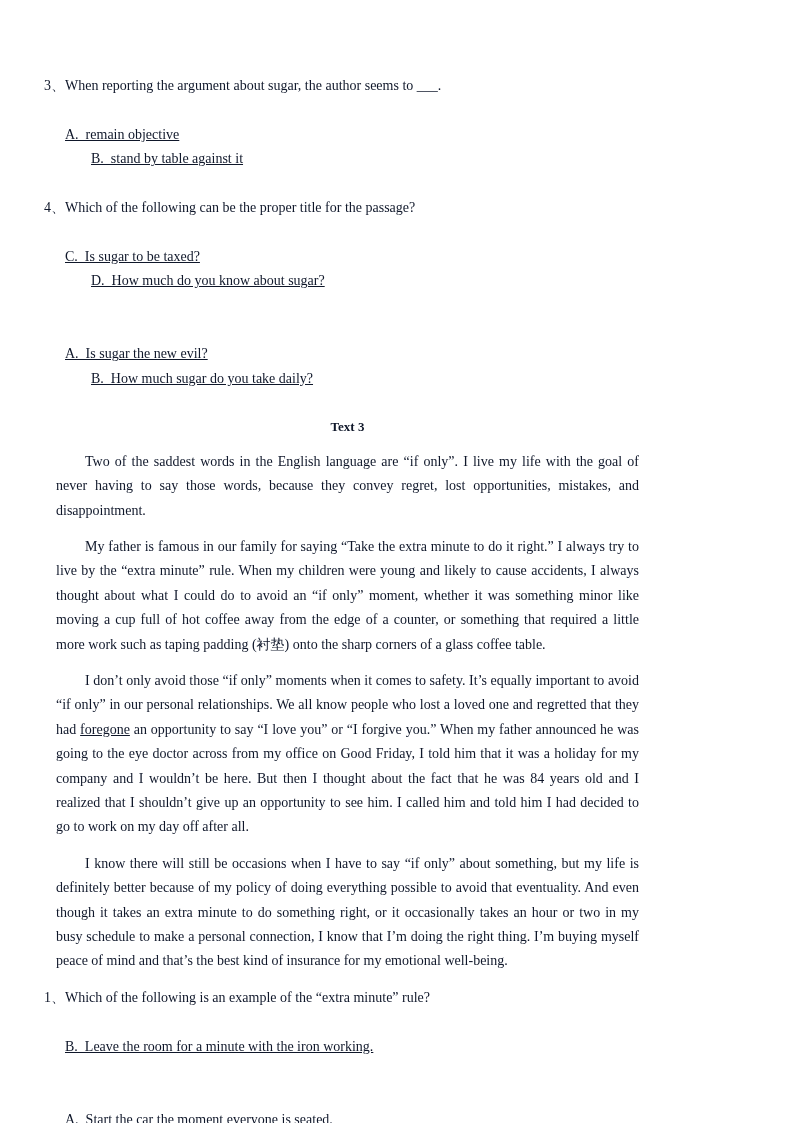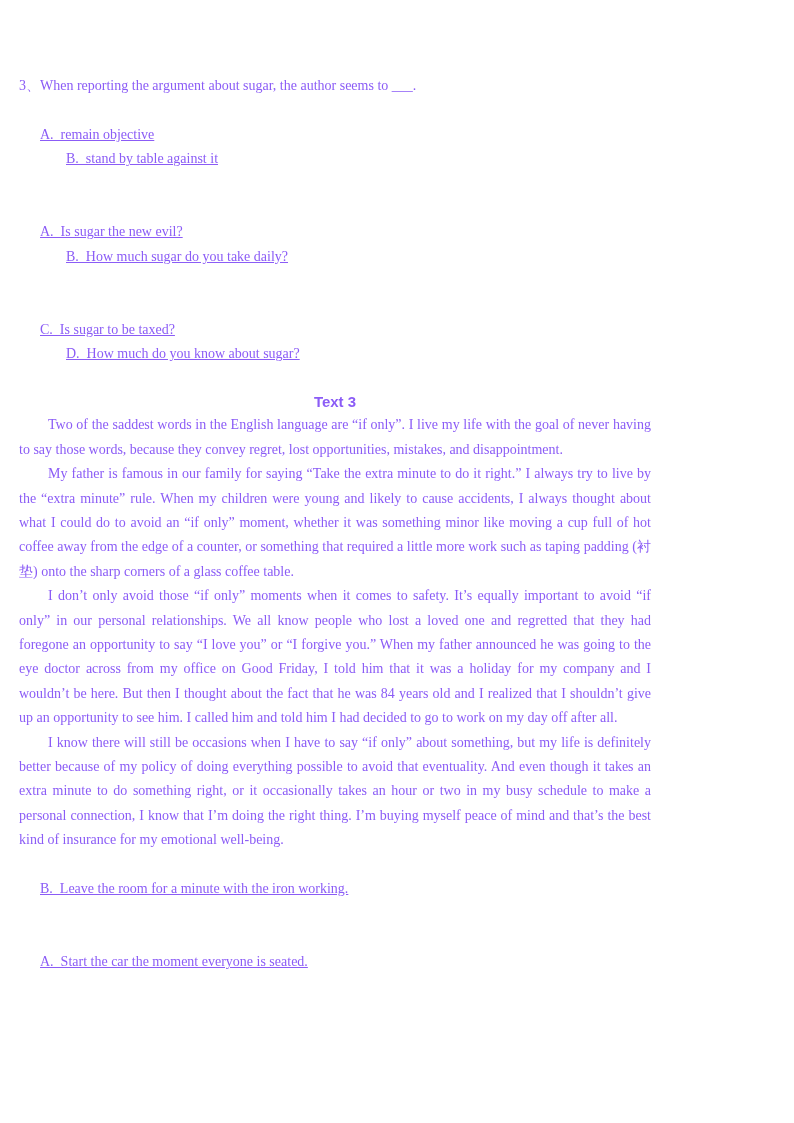--- a/index.html
+++ b/index.html
@@ -6,86 +6,89 @@
     margin: 0;
     padding: 0;
     background: #ffffff;
   }
   .page {
     position: relative;
     width: 688px;
     height: 1123px;
     box-sizing: border-box;
     background: #ffffff;
-    color: #8b5cf6;
+    color: #0f172a;
     font-family: "Liberation Serif", "DejaVu Serif", serif;
     font-size: 14px;
     line-height: 24.4px;
-    padding: 74px 37px 0 19px;
+    padding: 74px 37px 0 44px;
     overflow: hidden;
   }
   .qline {
     white-space: pre-wrap;
     text-align: left;
   }
   .optline .opt + .opt {
     margin-left: 26px;
   }
   .opt {
     white-space: pre-wrap;
     text-decoration: underline;
   }
   .para {
-    margin: 0;
+    margin: 12px;
     text-align: justify;
     text-indent: 29px;
   }
   .heading {
     text-align: center;
-    font-family: Liberation Sans, sans-serif;
+    font-family: Liberation Serif, serif;
     font-weight: bold;
-    font-size: 15px;
+    font-size: 13px;
     line-height: 22px;
     white-space: pre;
   }
   .u {
+    text-decoration: underline;
   }
 </style>
 </head>
 <body>
 
 <div class="page">
 
   <div>
     <div class="qline">3、When reporting the argument about sugar, the author seems to ___.</div>
     <div class="qline optline">
       <span class="opt">A.  remain objective</span>
       <span class="opt">B.  stand by table against it</span>
     </div>
+    <div class="qline">4、Which of the following can be the proper title for the passage?</div>
+    <div class="qline optline">
+      <span class="opt">C.  Is sugar to be taxed?</span>
+      <span class="opt">D.  How much do you know about sugar?</span>
+    </div>
     <div class="qline optline">
       <span class="opt">A.  Is sugar the new evil?</span>
       <span class="opt">B.  How much sugar do you take daily?</span>
-    </div>
-    <div class="qline optline">
-      <span class="opt">C.  Is sugar to be taxed?</span>
-      <span class="opt">D.  How much do you know about sugar?</span>
     </div>
   </div>
 
   <div class="heading">Text 3</div>
 
   <div>
     <p class="para">Two of the saddest words in the English language are “if only”. I live my life with the goal of never having to say those words, because they convey regret, lost opportunities, mistakes, and disappointment.</p>
     <p class="para">My father is famous in our family for saying “Take the extra minute to do it right.” I always try to live by the “extra minute” rule. When my children were young and likely to cause accidents, I always thought about what I could do to avoid an “if only” moment, whether it was something minor like moving a cup full of hot coffee away from the edge of a counter, or something that required a little more work such as taping padding (衬垫) onto the sharp corners of a glass coffee table.</p>
     <p class="para"><span>I don’t only avoid those “if only” moments when it comes to safety. It’s equally important to avoid “if only” in our personal relationships. We all know people who lost a loved one and regretted that they had </span><span class="u">foregone</span><span> an opportunity to say “I love you” or “I forgive you.” When my father announced he was going to the eye doctor across from my office on Good Friday, I told him that it was a holiday for my company and I wouldn’t be here. But then I thought about the fact that he was 84 years old and I realized that I shouldn’t give up an opportunity to see him. I called him and told him I had decided to go to work on my day off after all.</span></p>
     <p class="para">I know there will still be occasions when I have to say “if only” about something, but my life is definitely better because of my policy of doing everything possible to avoid that eventuality. And even though it takes an extra minute to do something right, or it occasionally takes an hour or two in my busy schedule to make a personal connection, I know that I’m doing the right thing. I’m buying myself peace of mind and that’s the best kind of insurance for my emotional well-being.</p>
   </div>
 
   <div>
 
+    <div class="qline">1、Which of the following is an example of the “extra minute” rule?</div>
     <div class="qline optline">
       <span class="opt">B.  Leave the room for a minute with the iron working.</span>
     </div>
     <div class="qline optline">
       <span class="opt">A.  Start the car the moment everyone is seated.</span>
     </div>
     <div class="qline optline">
       
     </div>
 

